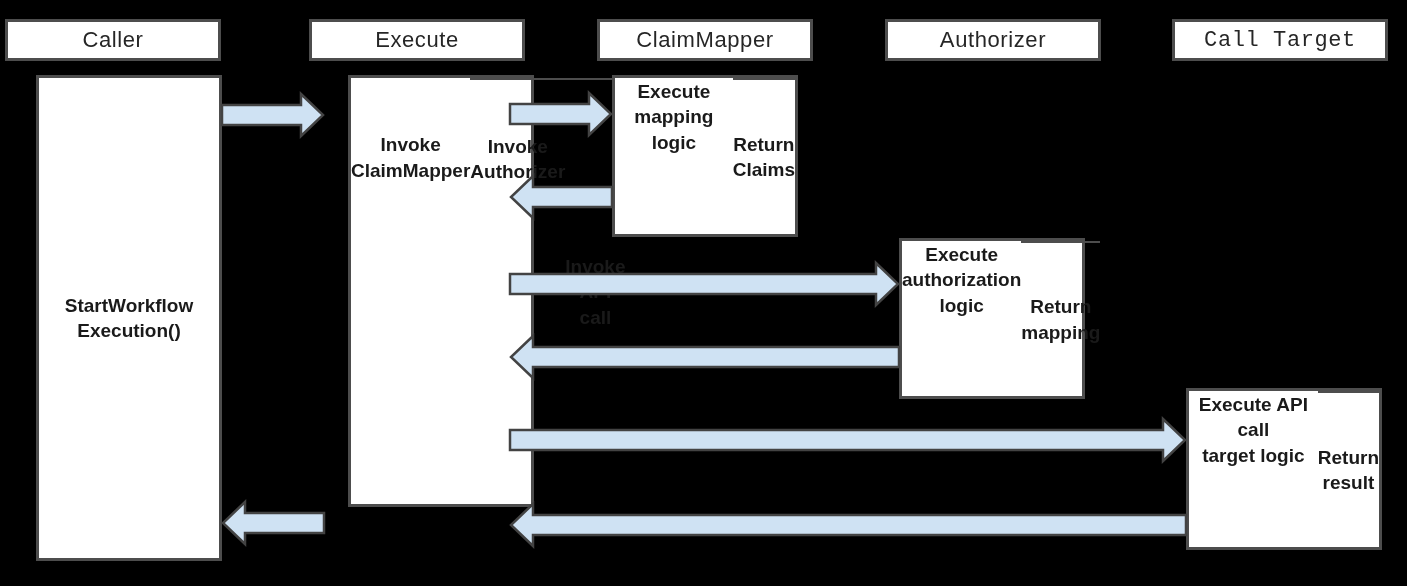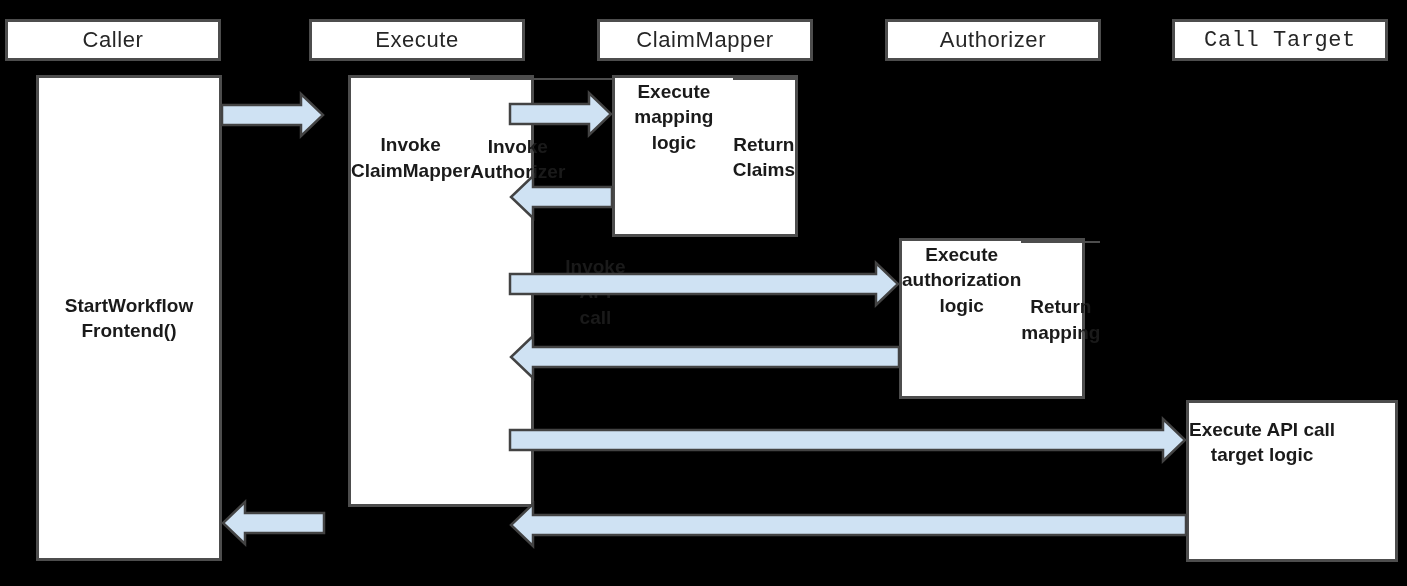--- a/index.html
+++ b/index.html
@@ -51,21 +51,21 @@
     font-weight: bold;
     line-height: 1.32;
     color: var(--text);
     white-space: pre-line;
   }
   .cell + .cell { border-top: 2px solid var(--box-border); }
   #caller-box   { left: 36px;  top: 75px;  width: 186px; height: 486px; }
   #frontend-box { left: 324px; top: 75px;  width: 186px; height: 432px; margin-left: 24px; }
   #claimmapper-box { left: 612px; top: 75px;  width: 186px; height: 162px; }
   #authorizer-box  { left: 899px; top: 238px; width: 186px; height: 161px; }
-  #calltarget-box  { left: 1186px; top: 400px; width: 212px; height: 162px; }
+  #calltarget-box  { left: 1186px; top: 388px; width: 196px; height: 162px; }
   #header-caller      { left: 5px; }
   #header-frontend    { left: 309px; }
   #header-claimmapper { left: 597px; }
   #header-authorizer  { left: 885px; }
   #header-calltarget  { left: 1172px; font-family: Liberation Mono, monospace; }
   .frontend-cell-1 { height: 159px; }
   .frontend-cell-2 { height: 160px; }
   .frontend-cell-3 { flex: 1; }
   .sub-cell-top-80 { height: 78px; }
   .sub-cell-rest   { flex: 1; }
@@ -99,21 +99,21 @@
   </div>
   <div class="box header" id="header-authorizer">
     <span>Authorizer</span>
   </div>
   <div class="box header" id="header-calltarget">
     <span>Call Target</span>
   </div>
 
   <div class="box activation" id="caller-box">
     <div class="cell sub-cell-rest">StartWorkflow
-Frontend()</div>
+Execution()</div>
   </div>
 
   <div class="box activation" id="frontend-box">
     <div class="cell frontend-cell-1">Invoke
 ClaimMapper</div>
     <div class="cell frontend-cell-2">Invoke
 Authorizer</div>
     <div class="cell frontend-cell-3">Invoke API call</div>
   </div>
 
@@ -126,20 +126,21 @@
   <div class="box activation" id="authorizer-box">
     <div class="cell sub-cell-top-80">Execute
 authorization
 logic</div>
     <div class="cell sub-cell-rest">Return mapping</div>
   </div>
 
   <div class="box activation" id="calltarget-box">
     <div class="cell sub-cell-top-80">Execute API call
 target logic</div>
+    <div class="cell sub-cell-rest">Return result</div>
   </div>
 
   <svg class="arrow-layer" viewBox="0 0 1407 586">
     <polygon class="block-arrow" points="222,105 301,105 301,94 323,115 301,136 301,125 222,125"></polygon>
     <polygon class="block-arrow" points="510,104 589,104 589,93 611,114 589,135 589,124 510,124"></polygon>
     <polygon class="block-arrow" points="612,187 533,187 533,176 511,197 533,218 533,207 612,207"></polygon>
     <polygon class="block-arrow" points="510,274 876,274 876,263 898,284 876,305 876,294 510,294"></polygon>
     <polygon class="block-arrow" points="899,347 533,347 533,336 511,357 533,378 533,367 899,367"></polygon>
     <polygon class="block-arrow" points="510,430 1163,430 1163,419 1185,440 1163,461 1163,450 510,450"></polygon>
     <polygon class="block-arrow" points="1186,515 533,515 533,504 511,525 533,546 533,535 1186,535"></polygon>

